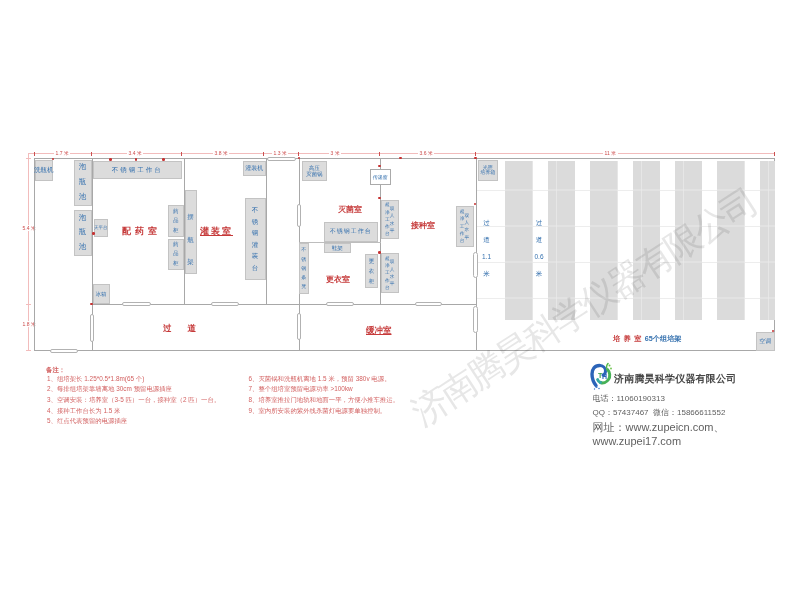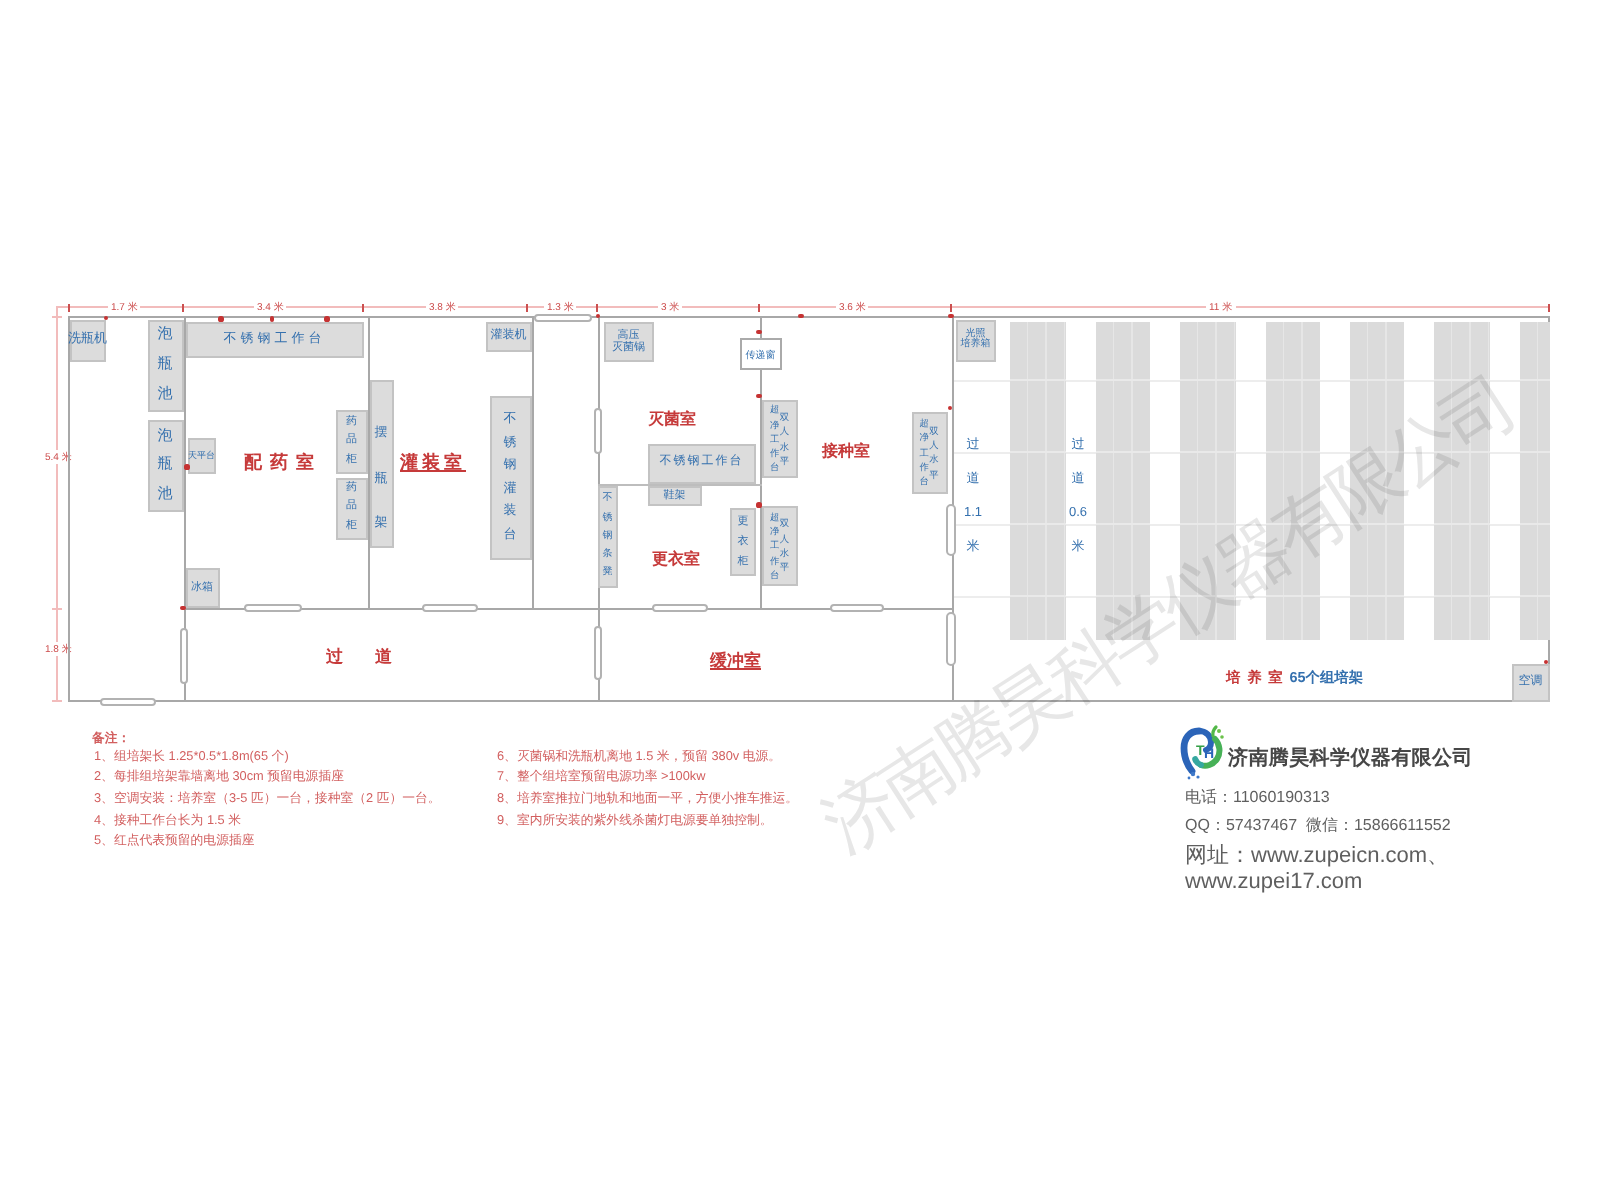--- a/index.html
+++ b/index.html
@@ -194,29 +194,29 @@
 <div class="dh" style="left:473.2px;top:252px;width:4.6px;height:26px;"></div>
 
 <div class="dh" style="left:473.2px;top:306px;width:4.6px;height:27px;"></div>
 
 <div class="dh" style="left:267px;top:157px;width:29px;height:3.6px;border-radius:2px;"></div>
 
 <div class="rl" style="left:122px;top:225px;font-size:9px;letter-spacing:4px;">配药室</div>
 
 <div class="rl" style="left:200px;top:225px;font-size:9px;letter-spacing:2px;text-decoration:underline;">灌装室</div>
 
-<div class="rl" style="left:324px;top:203.5px;font-size:8px;">灭菌室</div>
+<div class="rl" style="left:338px;top:203.5px;font-size:8px;">灭菌室</div>
 
 <div class="rl" style="left:411px;top:219.5px;font-size:8px;">接种室</div>
 
 <div class="rl" style="left:326px;top:274px;font-size:8px;">更衣室</div>
 
 <div class="rl" style="left:163px;top:322.5px;font-size:8.5px;letter-spacing:16px;">过道</div>
 
-<div class="rl" style="left:355px;top:325px;font-size:8.5px;text-decoration:underline;">缓冲室</div>
+<div class="rl" style="left:366px;top:325px;font-size:8.5px;text-decoration:underline;">缓冲室</div>
 
 <div class="rl" style="left:613px;top:333.5px;font-size:7.2px;"><span style="letter-spacing:3.4px;">培养室</span><span class="blue" style="font-weight:bold;margin-left:0px;">65个组培架</span></div>
 
 <div class="abs blue" style="left:481px;top:193px;width:11px;font-size:6.5px;text-align:center;line-height:17px;">过<br>道<br>1.1<br>米</div>
 
 <div class="abs blue" style="left:533.5px;top:193px;width:11px;font-size:6.5px;text-align:center;line-height:17px;">过<br>道<br>0.6<br>米</div>
 
 <div class="dot" style="left:51.5px;top:157.5px;"></div>
 <div class="dot" style="left:109px;top:158px;"></div>
 <div class="dot" style="left:134.5px;top:158px;"></div>

